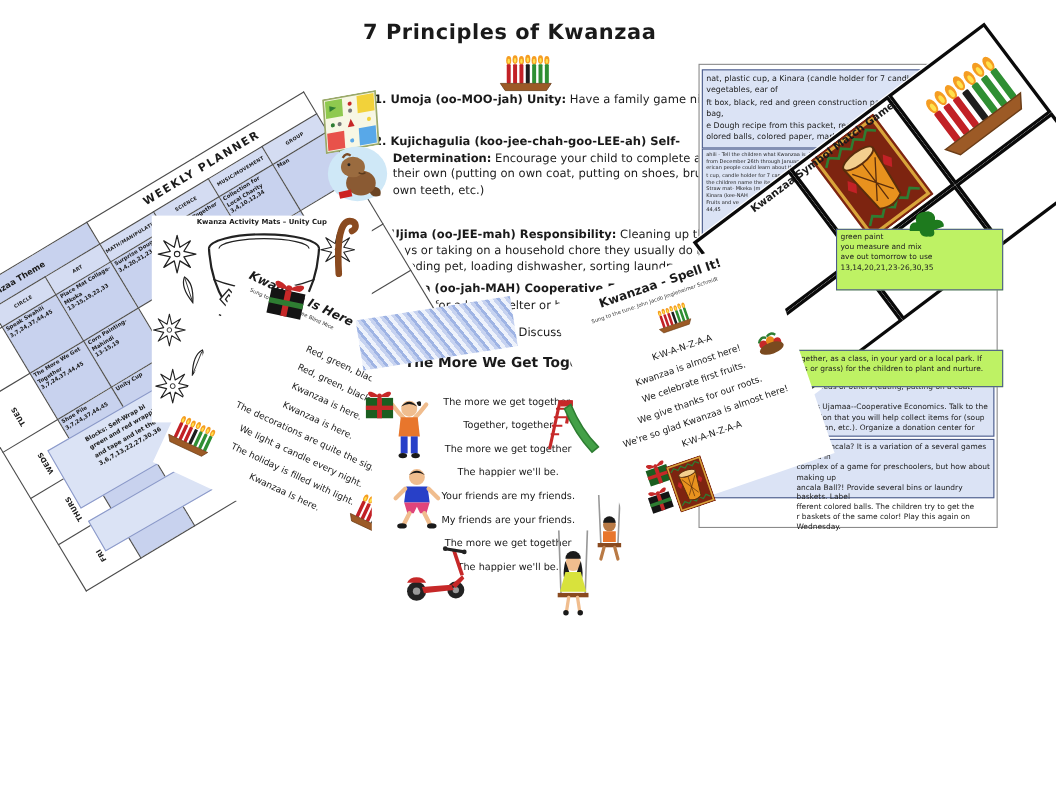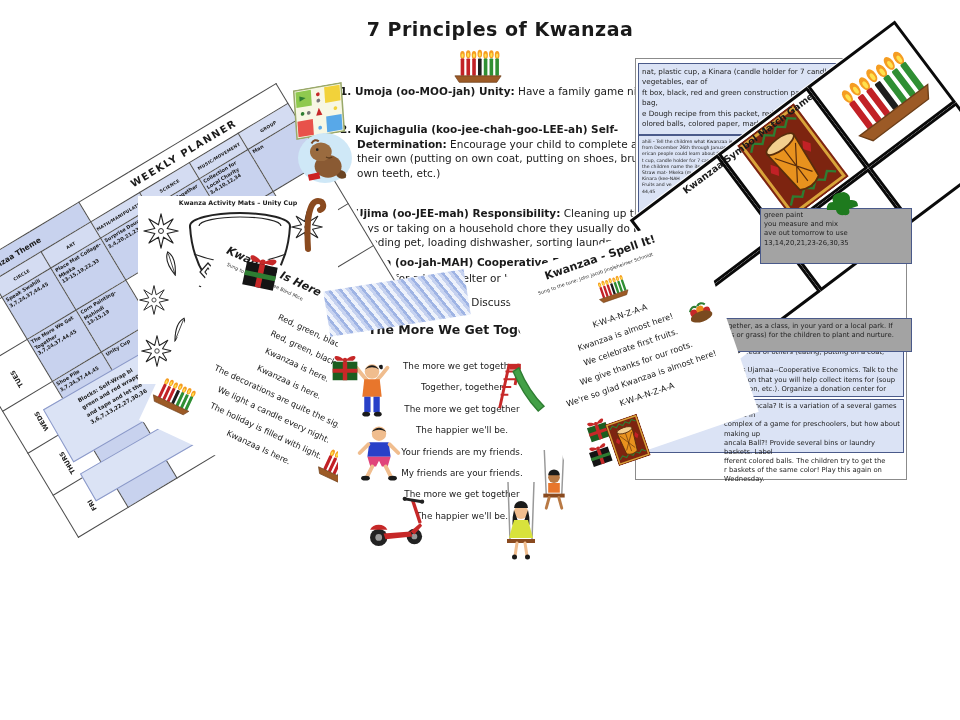--- a/index.html
+++ b/index.html
@@ -1,39 +1,39 @@
 <!DOCTYPE html>
 <html><head>
 <meta charset="utf-8">
 <style>
   html,body{margin:0;padding:0;background:#fff}
   #stage{position:relative;width:960px;height:720px;overflow:hidden;background:#fff;
          font-family:"DejaVu Sans",sans-serif;color:#1a1a1a}
   .abs{position:absolute}
   .pre{white-space:pre-line}
   
-  .slide-title{left:330px;top:18px;width:340px;text-align:center;font-size:19px;font-weight:bold;letter-spacing:.5px}
+  .slide-title{left:330px;top:18px;width:340px;font-size:19px;font-weight:bold;letter-spacing:.5px}
   .principle{font-size:10.5px;line-height:14.5px;padding-left:17px;text-indent:-17px}
   .principle b{font-weight:bold}
   
   #planner{left:-20px;top:160px;width:412px;height:330px;background:#fff;transform:rotate(-31deg);z-index:4}
   #planner table{border-collapse:collapse;width:404px;margin:4px 0 0 4px;table-layout:fixed}
   #planner td{border:1px solid #4a4a4a;vertical-align:top;overflow:hidden}
   #planner .theme{background:#c8d2ee;font-size:7.5px;font-weight:bold;text-align:center;height:20px;vertical-align:middle}
   #planner .wp{background:#fff;font-size:10px;font-weight:bold;letter-spacing:1.5px;text-align:center;vertical-align:middle}
   #planner .colh{background:#d4dcf2;font-size:4.4px;font-weight:bold;text-align:center;height:16px;vertical-align:middle;letter-spacing:.2px}
   #planner .day{width:26px;background:#fff;text-align:center;vertical-align:middle}
   #planner .day span{display:inline-block;transform:rotate(-90deg);font-size:6.5px;font-weight:bold}
   #planner .c{height:46px;font-size:5px;line-height:1.3;font-weight:600;padding:1px 2px}
   #planner .f{background:#c8d2ee}
   .dot{display:inline-block;width:5px;height:5px;border-radius:50%;margin-right:1px}
   
   #rsheet{left:635px;top:58px;width:270px;height:420px;background:#fff;border:1px solid #8b8b8b;z-index:1}
   .bluebox{position:absolute;left:2px;right:2px;background:#dbe3f5;border:1px solid #4a5a8a;color:#222}
-  .standalone-box{position:absolute;background:#a3a3a3;border:1px solid #4a5a8a;color:#222;z-index:3}
+  .standalone-box{position:absolute;background:#bef264;border:1px solid #4a5a8a;color:#222;z-index:3}
   
   #mgame{left:648px;top:101px;width:336px;height:178px;background:#fff;transform:rotate(-37deg);z-index:2}
   .mg{display:grid;grid-template-columns:110px 112px 110px;grid-template-rows:102px 70px;margin:1px}
   .mg>div{border:3px solid #0a0a0a;background:#fff;display:flex;align-items:center;justify-content:center;overflow:hidden}
   .weave{background:#d9a85c;background-image:
     repeating-linear-gradient(45deg,rgba(255,255,255,.55) 0 2px,transparent 2px 7px),
     repeating-linear-gradient(-45deg,rgba(110,64,18,.45) 0 2px,transparent 2px 7px)}
   #mgtitle{left:684px;top:186px;transform:rotate(-37deg);transform-origin:0 50%;font-size:9.5px;font-weight:bold;white-space:nowrap;z-index:3}
   
   #blocks{left:50px;top:330px;width:290px;transform:rotate(-30deg);z-index:5}

